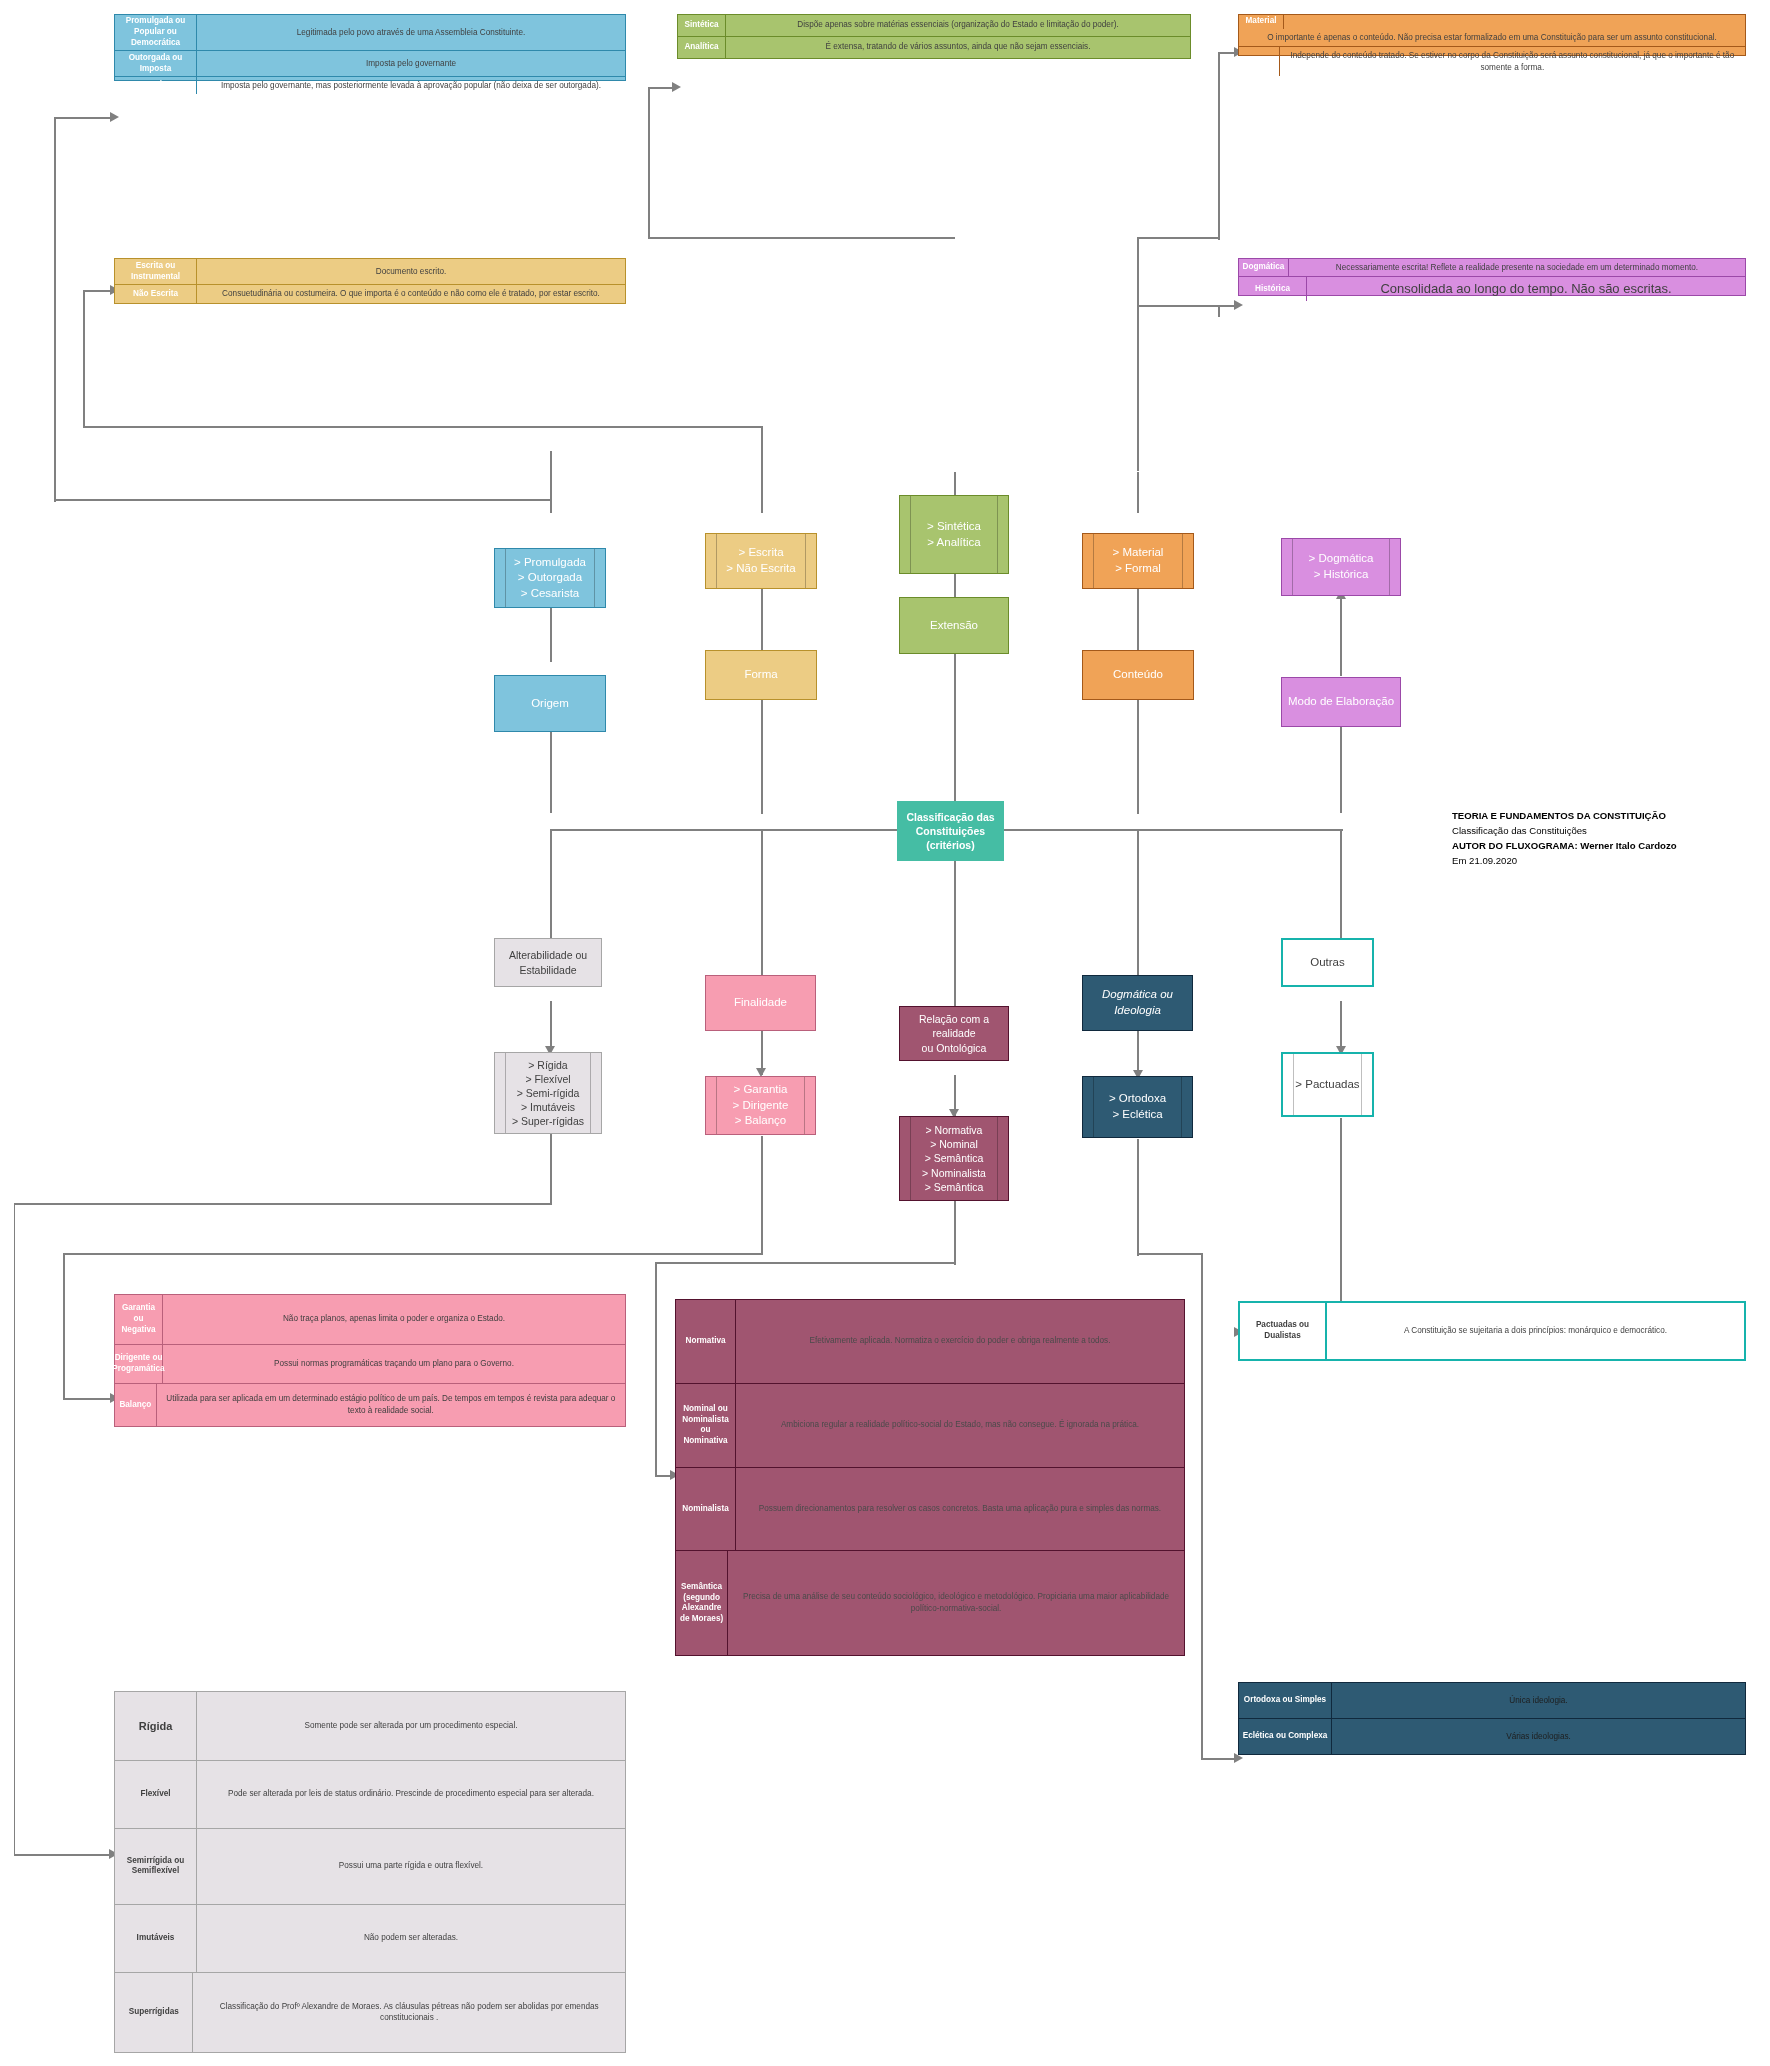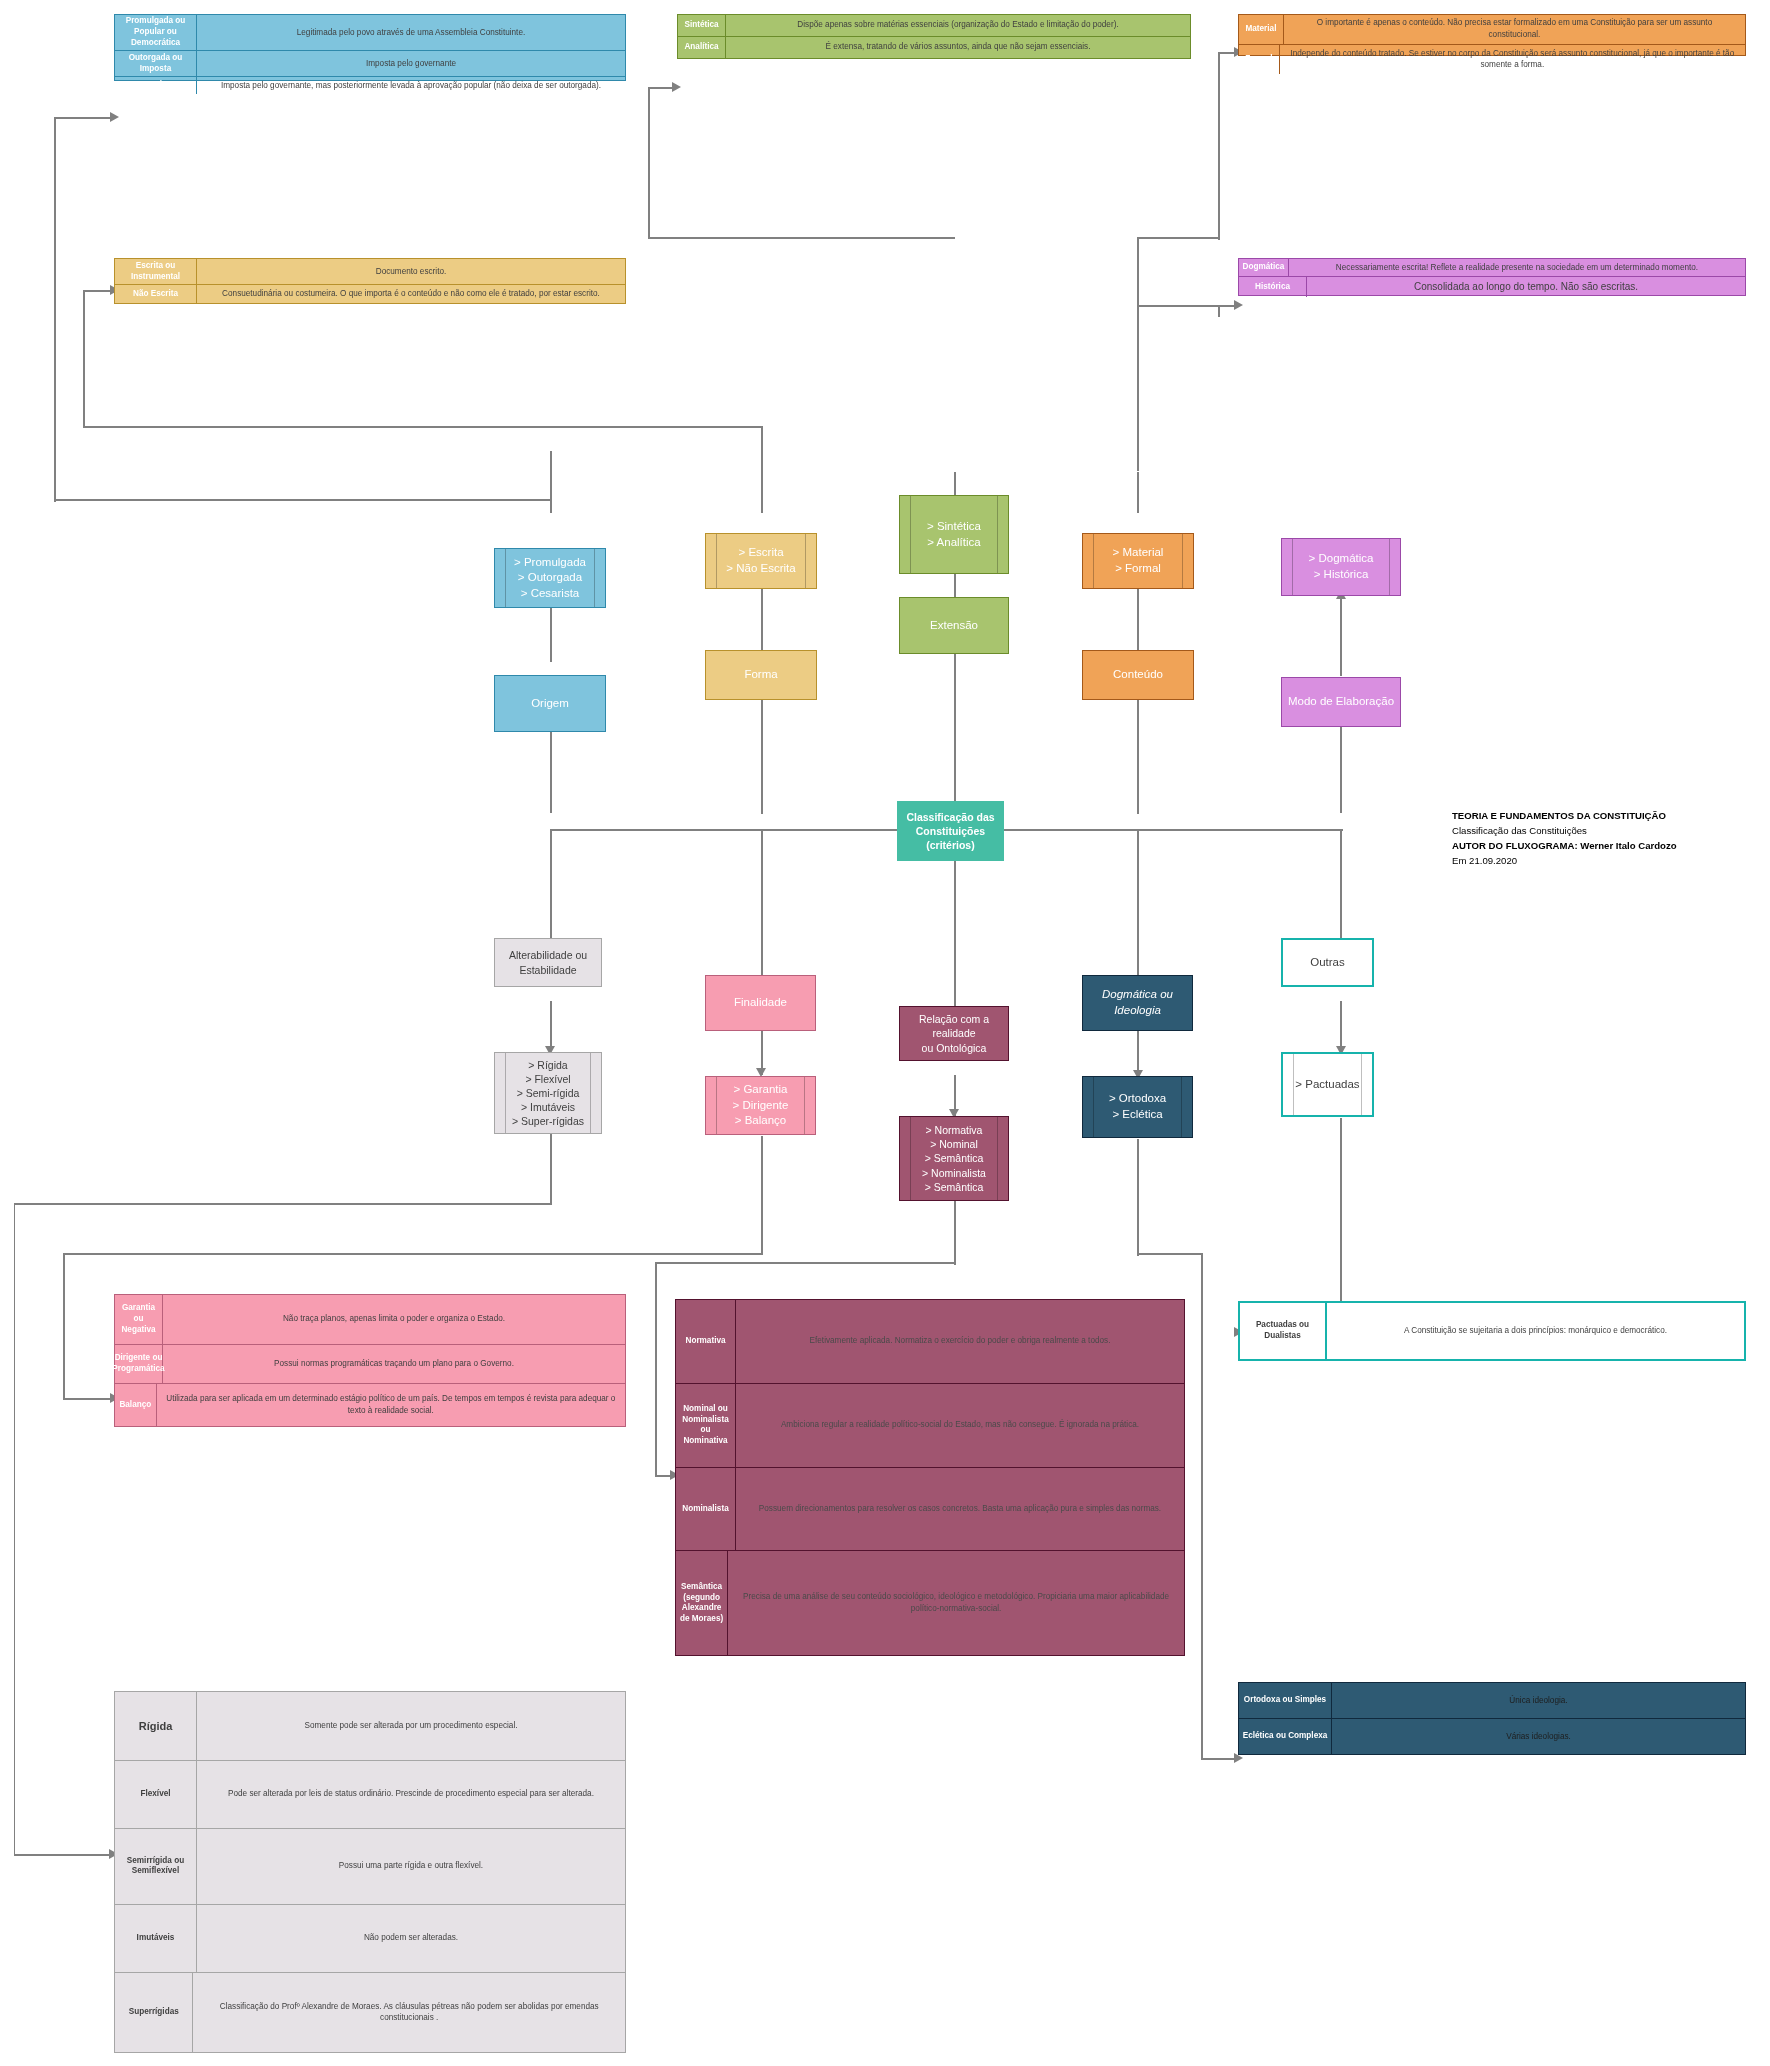--- a/index.html
+++ b/index.html
@@ -173,21 +173,21 @@
       <div class="tdesc" style="font-size:8.2px;">Dispõe apenas sobre matérias essenciais (organização do Estado e limitação do poder).</div>
     </div>
     <div class="trow">
       <div class="tlabel" style="width:48px;border-right:1.4px solid #6b8c2a;font-size:8.2px;">Analítica</div>
       <div class="tdesc" style="font-size:8.2px;">É extensa, tratando de vários assuntos, ainda que não sejam essenciais.</div>
     </div>
   </div>
 
   <div class="tbl" id="tbl-conteudo" style="left:1238px;top:13.7px;width:508px;height:42px;
        border:1.8px solid #a4591a;background:#f0a357;">
-    <div class="trow" style="border-bottom:1.4px solid #a4591a;">
+    <div class="trow" style="border-bottom:1.4px solid #a4591a;flex-direction:column;">
       <div class="tlabel" style="width:45px;border-right:1.4px solid #a4591a;font-size:8.2px;">Material</div>
       <div class="tdesc" style="font-size:8.2px;">O importante é apenas o conteúdo. Não precisa estar formalizado em uma Constituição para ser um assunto constitucional.</div>
     </div>
     <div class="trow">
       <div class="tlabel" style="width:45px;border-right:1.4px solid #a4591a;font-size:8.2px;">Formal</div>
       <div class="tdesc" style="font-size:8.2px;">Independe do conteúdo tratado. Se estiver no corpo da Constituição será assunto constitucional, já que o importante é tão somente a forma.</div>
     </div>
   </div>
 
   <div class="tbl" id="tbl-forma" style="left:114px;top:258px;width:512px;height:46px;
@@ -204,21 +204,21 @@
   </div>
 
   <div class="tbl" id="tbl-modo" style="left:1238px;top:258px;width:508px;height:38px;
        border:1.8px solid #9b49a8;background:#d98fe0;">
     <div class="trow" style="border-bottom:1.4px solid #9b49a8;">
       <div class="tlabel" style="width:50px;border-right:1.4px solid #9b49a8;font-size:8.2px;">Dogmática</div>
       <div class="tdesc" style="font-size:8.2px;">Necessariamente escrita! Reflete a realidade presente na sociedade em um determinado momento.</div>
     </div>
     <div class="trow">
       <div class="tlabel" style="width:68px;border-right:1.4px solid #9b49a8;font-size:8.2px;">Histórica</div>
-      <div class="tdesc" style="font-size:10px;">Consolidada ao longo do tempo. Não são escritas.</div>
+      <div class="tdesc" style="font-size:13px;">Consolidada ao longo do tempo. Não são escritas.</div>
     </div>
   </div>
 
   <div class="node proc" style="left:899px;top:495px;width:110px;height:79px;
        background:#a8c46e;border:1.8px solid #6b8c2a;font-size:11.5px;">
     <span class="txt">&gt; Sintética
 &gt; Analítica</span>
   </div>
 
   <div class="node" style="left:899px;top:597px;width:110px;height:57px;

